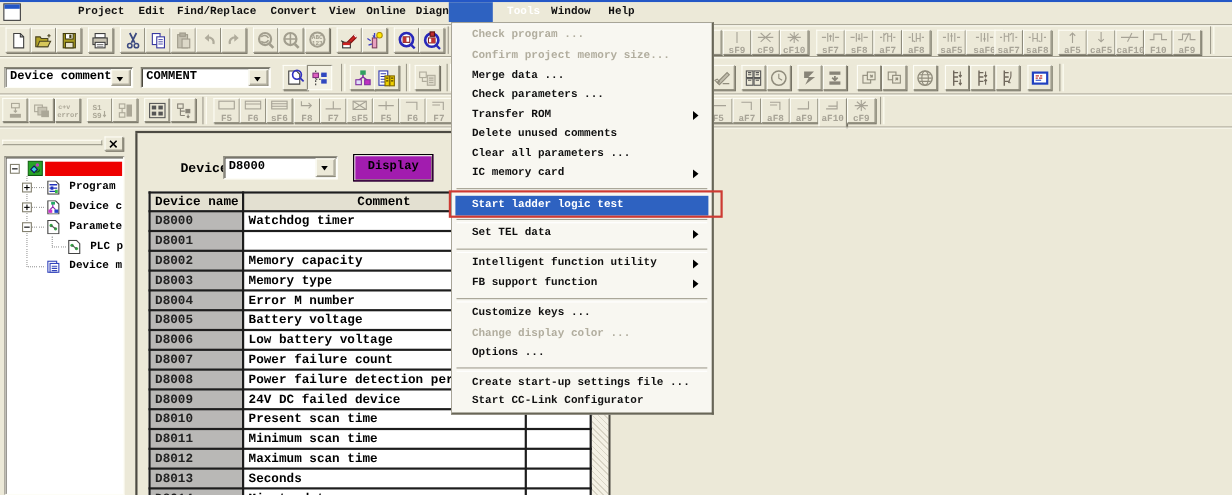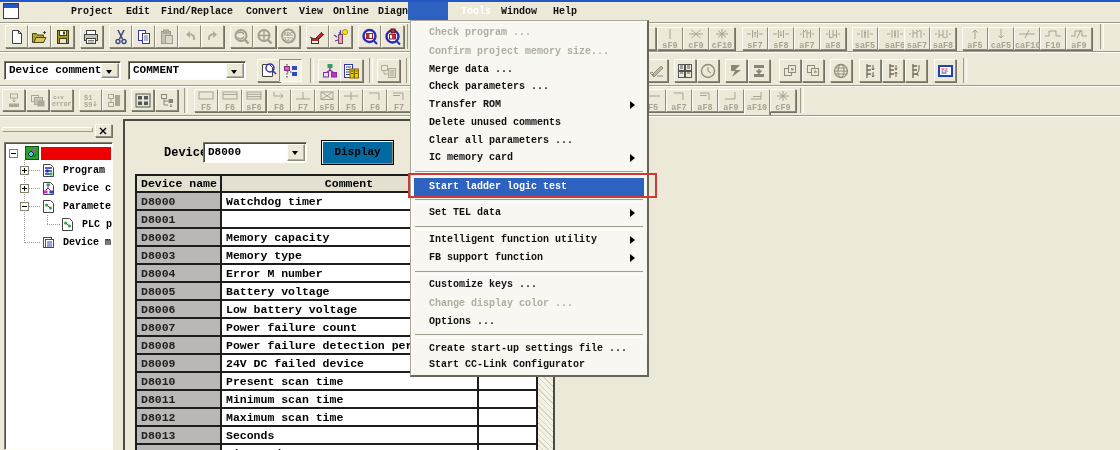--- a/index.html
+++ b/index.html
@@ -582,21 +582,21 @@
 <div class="abs" style="left:125px;top:121px;width:428px;height:329px;background:#ece9d8;"></div>
 <div class="abs" style="left:123px;top:119px;width:432px;height:2px;background:#4c4a42;"></div>
 <div class="abs" style="left:123px;top:121px;width:2px;height:329px;background:#4c4a42;"></div>
 <div class="abs" style="left:553px;top:119px;width:2px;height:331px;background:#4c4a42;"></div>
 
 <span class="abs" style="left:133px;top:146px;font-size:12px;padding-left:31px;">Device</span>
 <div class="combo" style="left:203px;top:142px;width:104px;height:21px;">
   <span class="t" style="top:2px;">D8000</span>
     <div class="cbtn"></div>
 </div>
-<div class="abs" style="left:321px;top:140px;width:73px;height:25px;background:#0369a1;
+<div class="abs" style="left:321px;top:140px;width:73px;height:25px;background:#a21caf;
      border:1.5px solid #000;box-sizing:border-box;
      box-shadow:inset 1px 1px 0 #fdfdf6,inset -1px -1px 0 #8e8b7c;
      text-align:center;line-height:22px;font-size:11px;">Display</div>
 
 <div class="abs" style="left:537.5px;top:174px;width:15.5px;height:276px;
      background:repeating-linear-gradient(45deg,#f4f1e5 0 3px,#d8d4c5 3px 4px);"></div>
 
 <div id="grid" class="abs" style="left:135px;top:174px;width:402.5px;height:276px;background:#fff;font-size:11.5px;">
   <div class="abs" style="left:1.5px;top:1.5px;width:399px;height:15px;background:#e3e0d1;"></div>
   <div class="abs" style="left:1.5px;top:18px;width:84.5px;height:258px;background:#b9b8b6;"></div>

